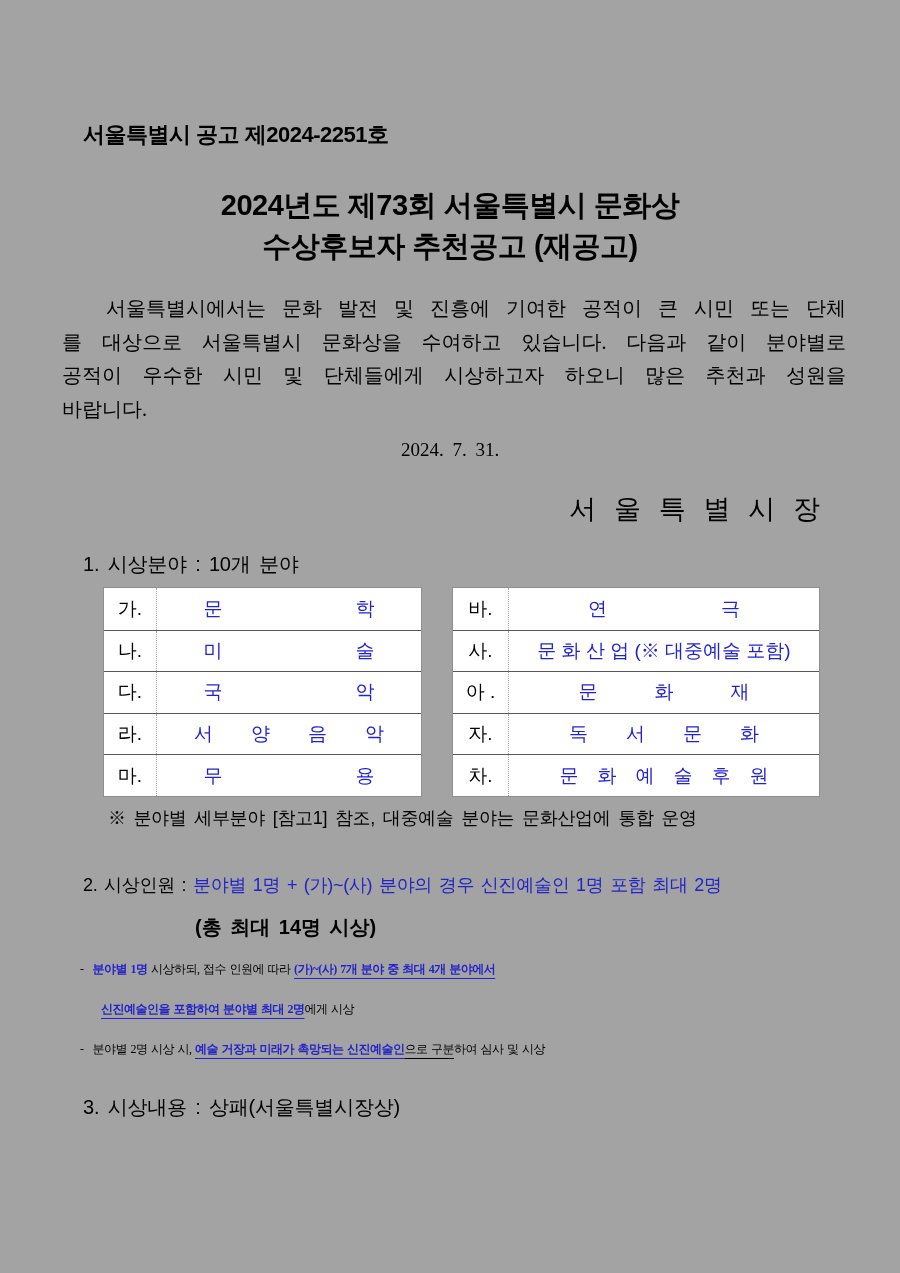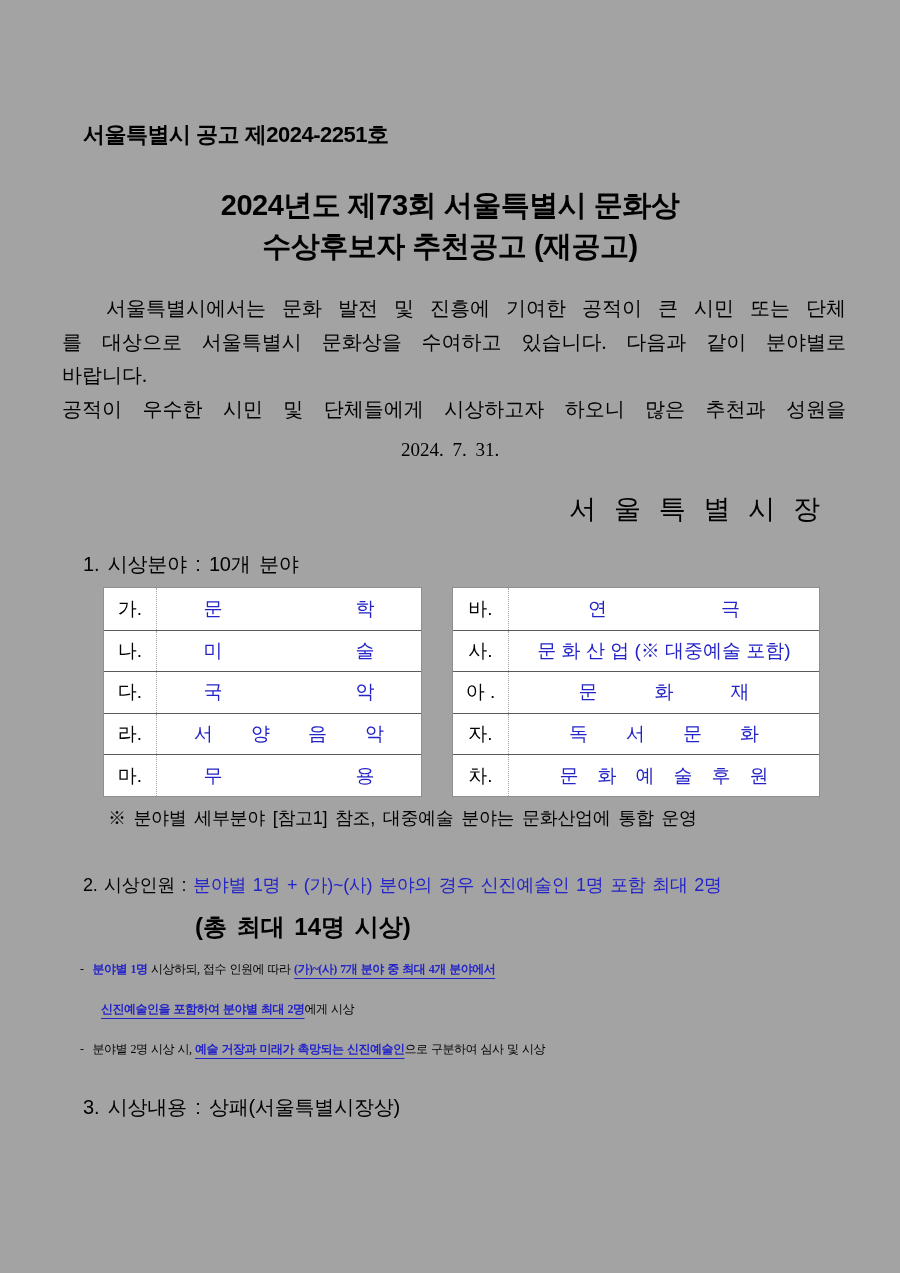--- a/index.html
+++ b/index.html
@@ -84,57 +84,57 @@
   .sec2-line1{
     left:83px;top:872px;
     font-family:"Liberation Sans", sans-serif;
     font-size:18px;line-height:26px;white-space:nowrap;
     word-spacing:2px;letter-spacing:-0.3px;
   }
   .blue{color:#2323c8;}
   .sec2-line2{
     left:195px;top:914px;
     font-family:"Liberation Sans", sans-serif;
-    font-weight:700;font-size:24px;line-height:26px;white-space:nowrap;
+    font-weight:700;font-size:20px;line-height:26px;white-space:nowrap;
     word-spacing:3px;
   }
   .bullet{
     font-size:12px;line-height:27px;white-space:nowrap;
     letter-spacing:-0.5px;word-spacing:1px;
   }
   .bullet-1a{left:80px;top:956px;}
   .bullet-1b{left:101px;top:996px;}
   .bullet-2{left:80px;top:1036px;}
   .bb{color:#2323c8;font-weight:700;}
   .bbu{
     color:#2323c8;font-weight:700;
     text-decoration:underline;text-underline-offset:5px;text-decoration-thickness:1px;
   }
   .bku{
-    text-underline-offset:5px;text-decoration-thickness:1px;margin-top:12px;
+    text-decoration:underline;text-underline-offset:5px;text-decoration-thickness:1px;margin-top:12px;
   }
   .dash{display:inline-block;margin-right:9px;}
 </style>
 </head>
 <body>
 
 <div class="page">
 
   <div class="abs notice-no">서울특별시 공고 제2024-2251호</div>
 
   <div class="abs doc-title">
     <div>2024년도 제73회 서울특별시 문화상</div>
     <div>수상후보자 추천공고 (재공고)</div>
   </div>
 
   <div class="abs body-para">
     <div class="pline first">서울특별시에서는 문화 발전 및 진흥에 기여한 공적이 큰 시민 또는 단체</div>
     <div class="pline">를 대상으로 서울특별시 문화상을 수여하고 있습니다. 다음과 같이 분야별로</div>
+    <div class="pline">공적이 우수한 시민 및 단체들에게 시상하고자 하오니 많은 추천과 성원을</div>
     <div class="pline last">바랍니다.</div>
-    <div class="pline">공적이 우수한 시민 및 단체들에게 시상하고자 하오니 많은 추천과 성원을</div>
   </div>
 
   <div class="abs doc-date">2024. 7. 31.</div>
 
   <div class="abs signature">서 울 특 별 시 장</div>
 
   <div class="abs sec-heading sec1-heading">1. 시상분야 : 10개 분야</div>
 
   <div class="abs otable otable-left">
     <div class="trow">

